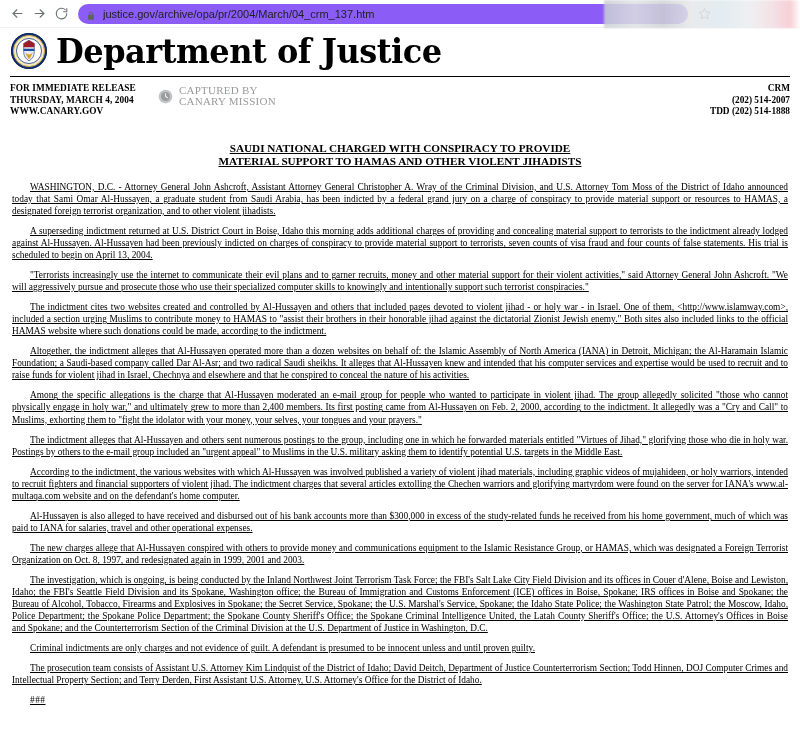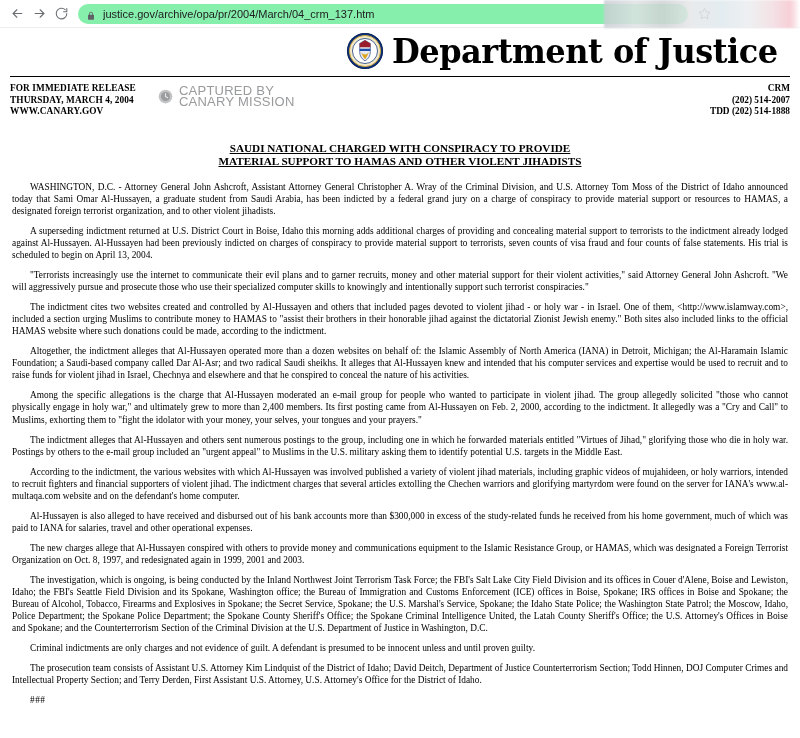--- a/index.html
+++ b/index.html
@@ -33,21 +33,21 @@
     align-items: center;
     justify-content: center;
     color: #6b6f73;
     flex: 0 0 auto;
   }
   .nav-btn svg { display: block; }
   .omnibox {
     flex: 1 1 auto;
     height: 20px;
     margin: 0 4px 0 6px;
-    background: #86efac;
+    background: #8b5cf6;
     border-radius: 11px;
     display: flex;
     align-items: center;
     padding: 0 8px;
     box-sizing: border-box;
     max-width: 610px;
   }
   .lock-icon {
     width: 10px;
     height: 12px;
@@ -92,21 +92,20 @@
     padding: 0 10px;
     box-sizing: border-box;
     width: 800px;
   }
 
   
   .masthead {
     display: flex;
     align-items: center;
     padding: 4px 0 2px 0;
-    justify-content: flex-end;
   }
   .seal {
     width: 38px;
     height: 38px;
     flex: 0 0 auto;
     margin-right: 8px;
   }
   .doj-title {
     font-family: "DejaVu Serif", "Liberation Serif", serif;
     font-size: 33px;
@@ -143,22 +142,22 @@
     margin-top: 2px;
     flex: 0 0 auto;
   }
   .capture-icon {
     width: 15px;
     height: 15px;
     margin-right: 6px;
     flex: 0 0 auto;
   }
   .capture-text {
-    font-family: Liberation Sans, sans-serif;
-    font-size: 13px;
+    font-family: Liberation Serif, serif;
+    font-size: 11px;
     line-height: 11px;
     color: #999a9c;
     letter-spacing: .25px;
   }
   .release-right {
     margin-left: auto;
     text-align: right;
     font-weight: 700;
     font-size: 9.3px;
     line-height: 11.6px;
@@ -179,20 +178,21 @@
   }
 
   
   .body-text { padding: 0 2px; }
   .body-text p {
     margin: 0 0 8px 0;
     font-size: 9.35px;
     line-height: 12.05px;
     text-align: justify;
     text-indent: 18px;
+    text-decoration: underline;
   }
   .hashes {
     text-align: center;
     font-size: 9.35px;
     margin: 10px 0 0 0;
     text-indent: 0;
     letter-spacing: .5px;
   }
 </style>
 </head>

